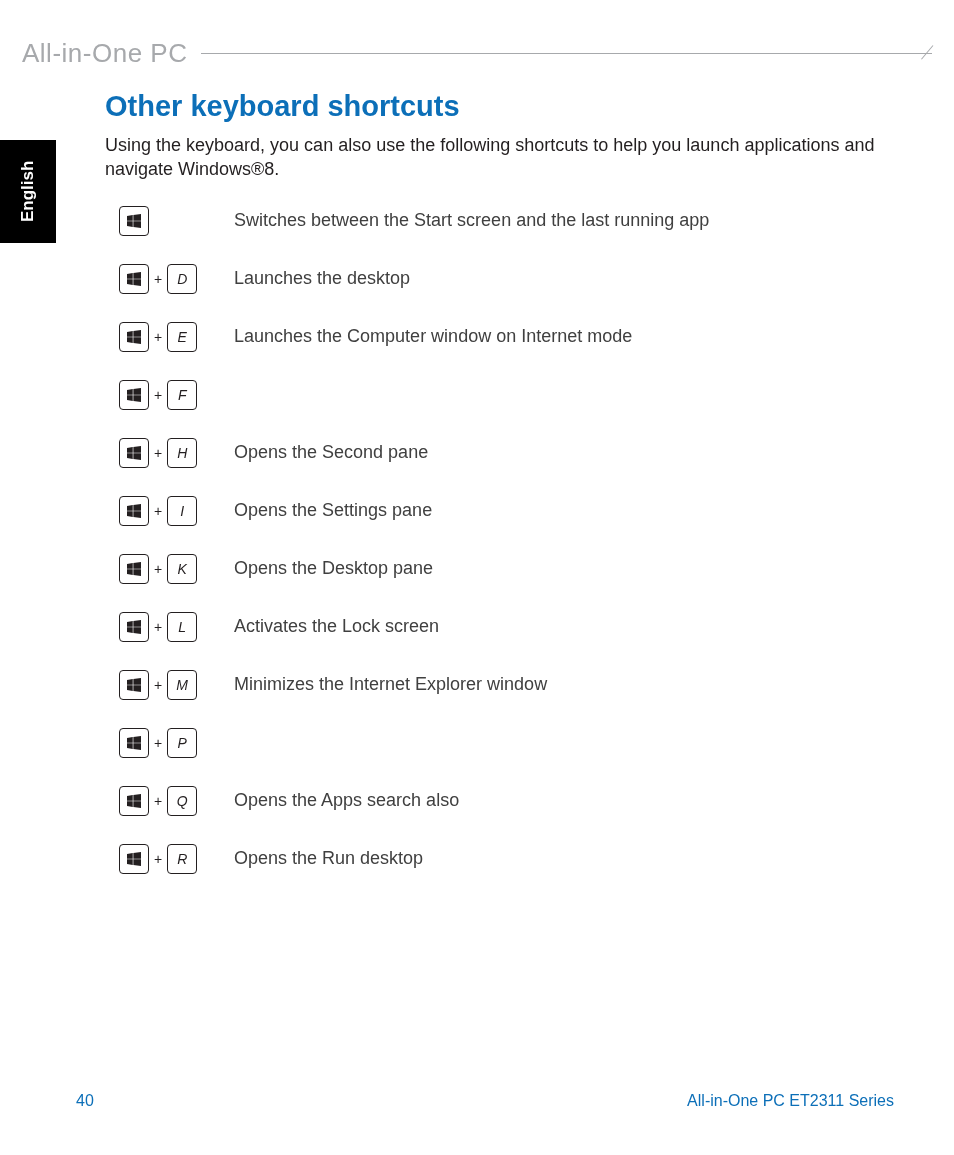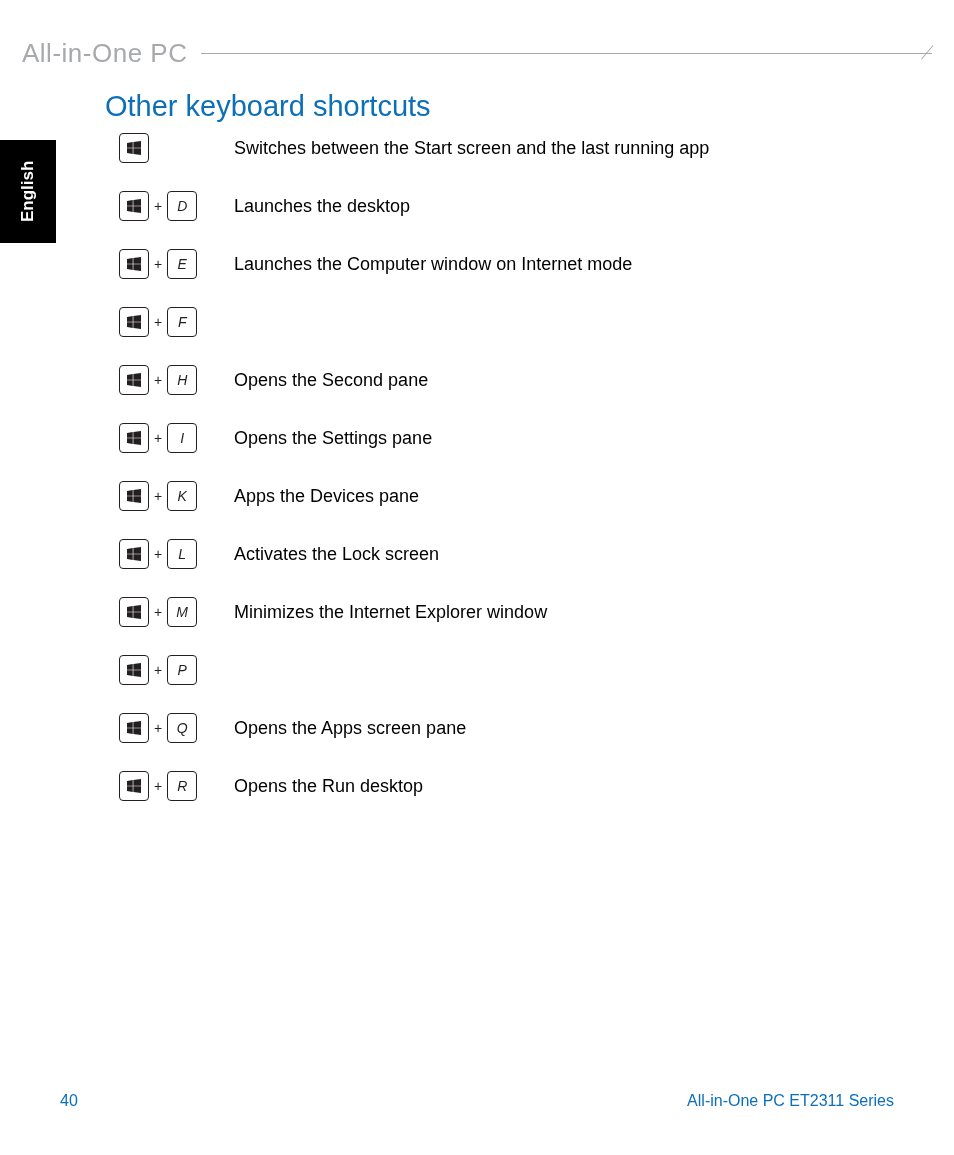--- a/index.html
+++ b/index.html
@@ -65,21 +65,21 @@
   }
   .content {
     position: absolute;
     left: 105px;
     right: 60px;
     top: 90px;
   }
   .section-heading {
     color: #0c6fb8;
     font-size: 29px;
-    font-weight: 400;
+    font-weight: 700;
     margin-bottom: 10px;
   }
   .intro {
     font-size: 18px;
     line-height: 1.35;
     margin-bottom: 24px;
     color: #231f20;
   }
   .shortcut-row {
     display: flex;
@@ -111,45 +111,46 @@
     margin: 0 5px;
     font-size: 14px;
     color: #231f20;
   }
   .win-icon {
     width: 14px;
     height: 14px;
   }
   .desc {
     font-size: 18px;
-    color: #000000;
+    color: #404040;
   }
   .footer {
     position: absolute;
     bottom: 45px;
-    left: 60px;
+    left: 76px;
     right: 60px;
     display: flex;
     justify-content: space-between;
     font-size: 16px;
     color: #0c6fb8;
   }
 </style>
 </head>
 <body>
 
 <div class="header-bar">
   <div class="header-title">All-in-One PC</div>
   <div class="header-rule"></div>
 </div>
 
 <div class="lang-tab">English</div>
 
 <div class="content">
   <h2 class="section-heading">Other keyboard shortcuts</h2>
+  <p class="intro">Using the keyboard, you can also use the following shortcuts to help you launch applications and navigate Windows®8.</p>
   <div id="shortcut-list">
       <div class="shortcut-row">
         <div class="keys">
           <div class="key">
             <svg class="win-icon" viewBox="0 0 88 88" xmlns="http://www.w3.org/2000/svg">
   <path fill="#231f20" d="M0 12 L36 7 L36 42 L0 42 Z"></path>
   <path fill="#231f20" d="M40 6.4 L88 0 L88 42 L40 42 Z"></path>
   <path fill="#231f20" d="M0 46 L36 46 L36 81 L0 76 Z"></path>
   <path fill="#231f20" d="M40 46 L88 46 L88 88 L40 81.6 Z"></path>
 </svg>
@@ -237,21 +238,21 @@
             <svg class="win-icon" viewBox="0 0 88 88" xmlns="http://www.w3.org/2000/svg">
   <path fill="#231f20" d="M0 12 L36 7 L36 42 L0 42 Z"></path>
   <path fill="#231f20" d="M40 6.4 L88 0 L88 42 L40 42 Z"></path>
   <path fill="#231f20" d="M0 46 L36 46 L36 81 L0 76 Z"></path>
   <path fill="#231f20" d="M40 46 L88 46 L88 88 L40 81.6 Z"></path>
 </svg>
           </div>
           <span class="plus">+</span>
           <div class="key">K</div>
         </div>
-        <div class="desc">Apps the Devices pane</div>
+        <div class="desc">Opens the Desktop pane</div>
       </div>
       <div class="shortcut-row">
         <div class="keys">
           <div class="key">
             <svg class="win-icon" viewBox="0 0 88 88" xmlns="http://www.w3.org/2000/svg">
   <path fill="#231f20" d="M0 12 L36 7 L36 42 L0 42 Z"></path>
   <path fill="#231f20" d="M40 6.4 L88 0 L88 42 L40 42 Z"></path>
   <path fill="#231f20" d="M0 46 L36 46 L36 81 L0 76 Z"></path>
   <path fill="#231f20" d="M40 46 L88 46 L88 88 L40 81.6 Z"></path>
 </svg>
@@ -296,21 +297,21 @@
             <svg class="win-icon" viewBox="0 0 88 88" xmlns="http://www.w3.org/2000/svg">
   <path fill="#231f20" d="M0 12 L36 7 L36 42 L0 42 Z"></path>
   <path fill="#231f20" d="M40 6.4 L88 0 L88 42 L40 42 Z"></path>
   <path fill="#231f20" d="M0 46 L36 46 L36 81 L0 76 Z"></path>
   <path fill="#231f20" d="M40 46 L88 46 L88 88 L40 81.6 Z"></path>
 </svg>
           </div>
           <span class="plus">+</span>
           <div class="key">Q</div>
         </div>
-        <div class="desc">Opens the Apps screen pane</div>
+        <div class="desc">Opens the Apps search also</div>
       </div>
       <div class="shortcut-row">
         <div class="keys">
           <div class="key">
             <svg class="win-icon" viewBox="0 0 88 88" xmlns="http://www.w3.org/2000/svg">
   <path fill="#231f20" d="M0 12 L36 7 L36 42 L0 42 Z"></path>
   <path fill="#231f20" d="M40 6.4 L88 0 L88 42 L40 42 Z"></path>
   <path fill="#231f20" d="M0 46 L36 46 L36 81 L0 76 Z"></path>
   <path fill="#231f20" d="M40 46 L88 46 L88 88 L40 81.6 Z"></path>
 </svg>

